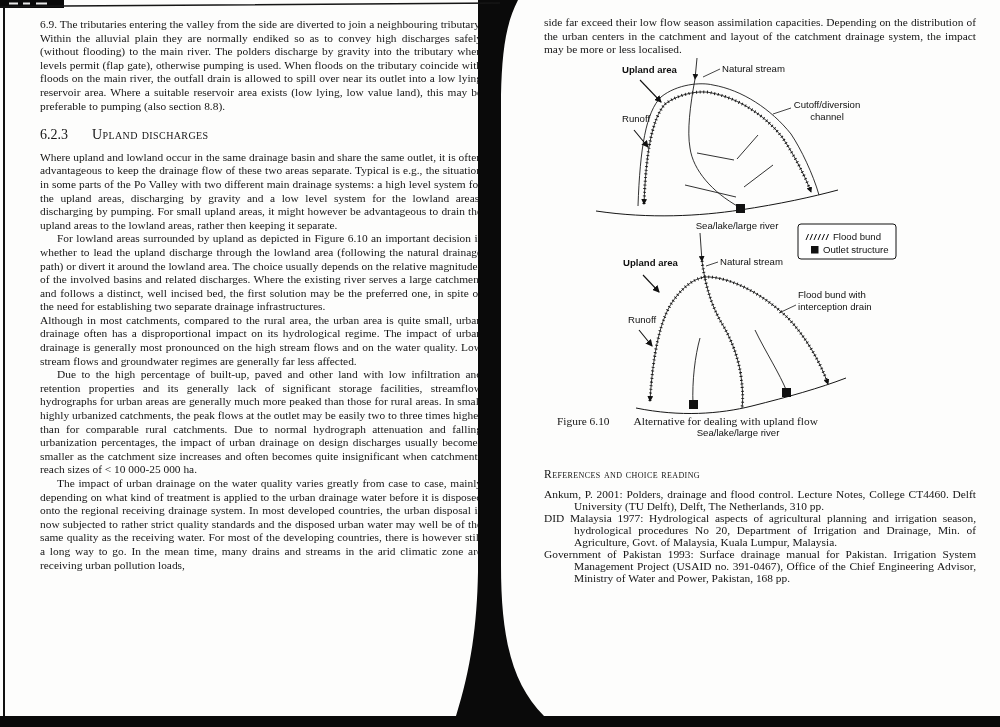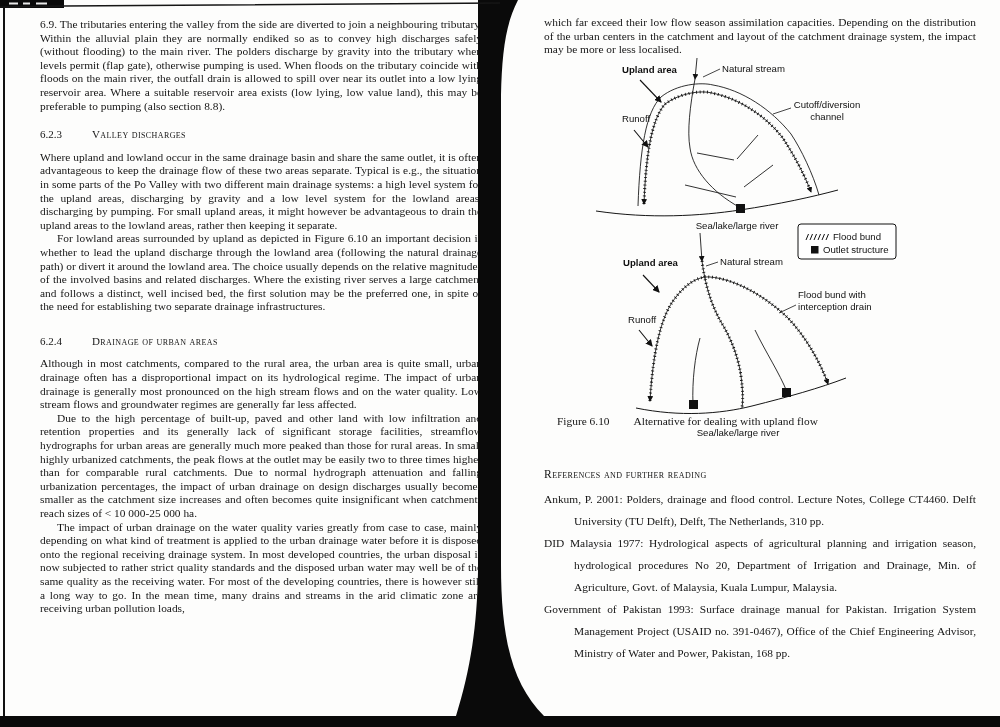--- a/index.html
+++ b/index.html
@@ -8,33 +8,33 @@
     background:#fdfdfc;color:#141414;
     font-family:"Liberation Serif", serif;
   }
   
   .page-col{position:absolute;top:0;height:727px;}
   #left-col{left:40px;width:442px;}
   #right-col{left:540px;width:440px;}
   .body-text{font-size:11.4px;line-height:13.6px;text-align:justify;color:#151515;}
   p.para{margin:0;}
   p.indent{text-indent:17px;}
-  .sec-head{display:flex;margin:15px 0 9px 0;font-size:11px;}
+  .sec-head{display:flex;margin:15px 0 9px 0;font-size:14px;}
   .sec-num{width:52px;flex:none;}
   .sec-title{font-variant:small-caps;letter-spacing:.4px;}
   
   #intro-para{position:absolute;top:16px;left:4px;width:432px;}
   #figure-svg{position:absolute;top:56px;left:0;}
   #figure-caption{position:absolute;top:415px;left:17px;font-size:11.4px;}
   #figure-caption .cap-label{margin-right:24px;}
   #references{position:absolute;top:468px;left:4px;width:432px;}
   #references h3{margin:0 0 7px 0;font-size:11.6px;font-weight:normal;
     font-variant:small-caps;letter-spacing:.4px;}
   .ref{margin:0;padding-left:30px;text-indent:-30px;text-align:justify;
-    font-size:11.4px;line-height:22px;}
+    font-size:11.4px;line-height:12px;}
   
   #artifacts{position:absolute;left:0;top:0;z-index:9;pointer-events:none;}
   
   .fig-line{fill:none;stroke:#161616;stroke-width:1;}
   .fig-thin{fill:none;stroke:#1b1b1b;stroke-width:0.9;}
   .bund-hatch{fill:none;stroke:#111;stroke-width:3;stroke-dasharray:0.9 2.8;}
   .fig-label{font-family:"Liberation Sans", sans-serif;font-size:9.6px;fill:#101010;}
   .fig-label.bold{font-weight:bold;}
   .mid{text-anchor:middle;}
   .leader{stroke:#161616;stroke-width:0.8;fill:none;}
@@ -42,37 +42,33 @@
 </style>
 </head>
 <body>
 
 <div class="page-col" id="left-col">
   <div class="body-text" style="padding-top:18px;">
     <p class="para">6.9. The tributaries entering the valley from the side are diverted to join a neighbouring tributary. Within the alluvial plain they are normally endiked so as to convey high discharges safely (without flooding) to the main river. The polders discharge by gravity into the tributary when levels permit (flap gate), otherwise pumping is used. When floods on the tributary coincide with floods on the main river, the outfall drain is allowed to spill over near its outlet into a low lying reservoir area. Where a suitable reservoir area exists (low lying, low value land), this may be preferable to pumping (also section 8.8).</p>
 
     <div class="sec-head">
       <span class="sec-num">6.2.3</span>
-      <span class="sec-title">Valley discharges</span>
+      <span class="sec-title">Upland discharges</span>
     </div>
     <p class="para">Where upland and lowland occur in the same drainage basin and share the same outlet, it is often advantageous to keep the drainage flow of these two areas separate. Typical is e.g., the situation in some parts of the Po Valley with two different main drainage systems: a high level system for the upland areas, discharging by gravity and a low level system for the lowland areas, discharging by pumping. For small upland areas, it might however be advantageous to drain the upland areas to the lowland areas, rather then keeping it separate.</p>
     <p class="para indent">For lowland areas surrounded by upland as depicted in Figure 6.10 an important decision is whether to lead the upland discharge through the lowland area (following the natural drainage path) or divert it around the lowland area. The choice usually depends on the relative magnitudes of the involved basins and related discharges. Where the existing river serves a large catchment and follows a distinct, well incised bed, the first solution may be the preferred one, in spite of the need for establishing two separate drainage infrastructures.</p>
 
-    <div class="sec-head" style="margin-top:21px;">
-      <span class="sec-num">6.2.4</span>
-      <span class="sec-title">Drainage of urban areas</span>
-    </div>
     <p class="para">Although in most catchments, compared to the rural area, the urban area is quite small, urban drainage often has a disproportional impact on its hydrological regime. The impact of urban drainage is generally most pronounced on the high stream flows and on the water quality. Low stream flows and groundwater regimes are generally far less affected.</p>
     <p class="para indent">Due to the high percentage of built-up, paved and other land with low infiltration and retention properties and its generally lack of significant storage facilities, streamflow hydrographs for urban areas are generally much more peaked than those for rural areas. In small highly urbanized catchments, the peak flows at the outlet may be easily two to three times higher than for comparable rural catchments. Due to normal hydrograph attenuation and falling urbanization percentages, the impact of urban drainage on design discharges usually becomes smaller as the catchment size increases and often becomes quite insignificant when catchments reach sizes of &lt; 10 000-25 000 ha.</p>
     <p class="para indent">The impact of urban drainage on the water quality varies greatly from case to case, mainly depending on what kind of treatment is applied to the urban drainage water before it is disposed onto the regional receiving drainage system. In most developed countries, the urban disposal is now subjected to rather strict quality standards and the disposed urban water may well be of the same quality as the receiving water. For most of the developing countries, there is however still a long way to go. In the mean time, many drains and streams in the arid climatic zone are receiving urban pollution loads,</p>
   </div>
 </div>
 
 <div class="page-col" id="right-col">
-  <p class="body-text para" id="intro-para">which far exceed their low flow season assimilation capacities. Depending on the distribution of the urban centers in the catchment and layout of the catchment drainage system, the impact may be more or less localised.</p>
+  <p class="body-text para" id="intro-para">side far exceed their low flow season assimilation capacities. Depending on the distribution of the urban centers in the catchment and layout of the catchment drainage system, the impact may be more or less localised.</p>
 
   <svg id="figure-svg" width="440" height="385" viewBox="0 0 440 385">
     <defs>
       <marker id="arr" viewBox="0 0 10 10" refX="8.5" refY="5" markerWidth="6.5" markerHeight="6.5" orient="auto-start-reverse">
           <path d="M0,0 L10,5 L0,10 z" fill="#111"></path>
         </marker>
     </defs>
 
     <g>
       <path class="fig-thin" d="M98,150 C100,92 106,56 121,41 C137,28 161,26 173,29 C202,34 231,53 251,78 C261,93 273,118 279,139"></path>
@@ -142,21 +138,21 @@
       <path class="leader" d="M256,249 L239,257"></path>
       <text class="fig-label mid" x="198" y="380">Sea/lake/large river</text>
     </g>
   </svg>
 
   <div id="figure-caption">
     <span class="cap-label">Figure 6.10</span><span>Alternative for dealing with upland flow</span>
   </div>
 
   <div id="references">
-    <h3>References and further reading</h3>
+    <h3>References and choice reading</h3>
     <p class="ref">Ankum, P. 2001: Polders, drainage and flood control. Lecture Notes, College CT4460. Delft University (TU Delft), Delft, The Netherlands, 310 pp.</p>
     <p class="ref">DID Malaysia 1977: Hydrological aspects of agricultural planning and irrigation season, hydrological procedures No 20, Department of Irrigation and Drainage, Min. of Agriculture, Govt. of Malaysia, Kuala Lumpur, Malaysia.</p>
     <p class="ref">Government of Pakistan 1993: Surface drainage manual for Pakistan. Irrigation System Management Project (USAID no. 391-0467), Office of the Chief Engineering Advisor, Ministry of Water and Power, Pakistan, 168 pp.</p>
   </div>
 </div>
 
 <svg id="artifacts" width="1000" height="727" viewBox="0 0 1000 727">
 
   <path d="M478,0 L518,0 C505,25 502,55 501,95 L501,565 C501,638 512,684 544,716 L456,716 C471,668 477,625 478,572 Z" fill="#0a0a0a"></path>
 

